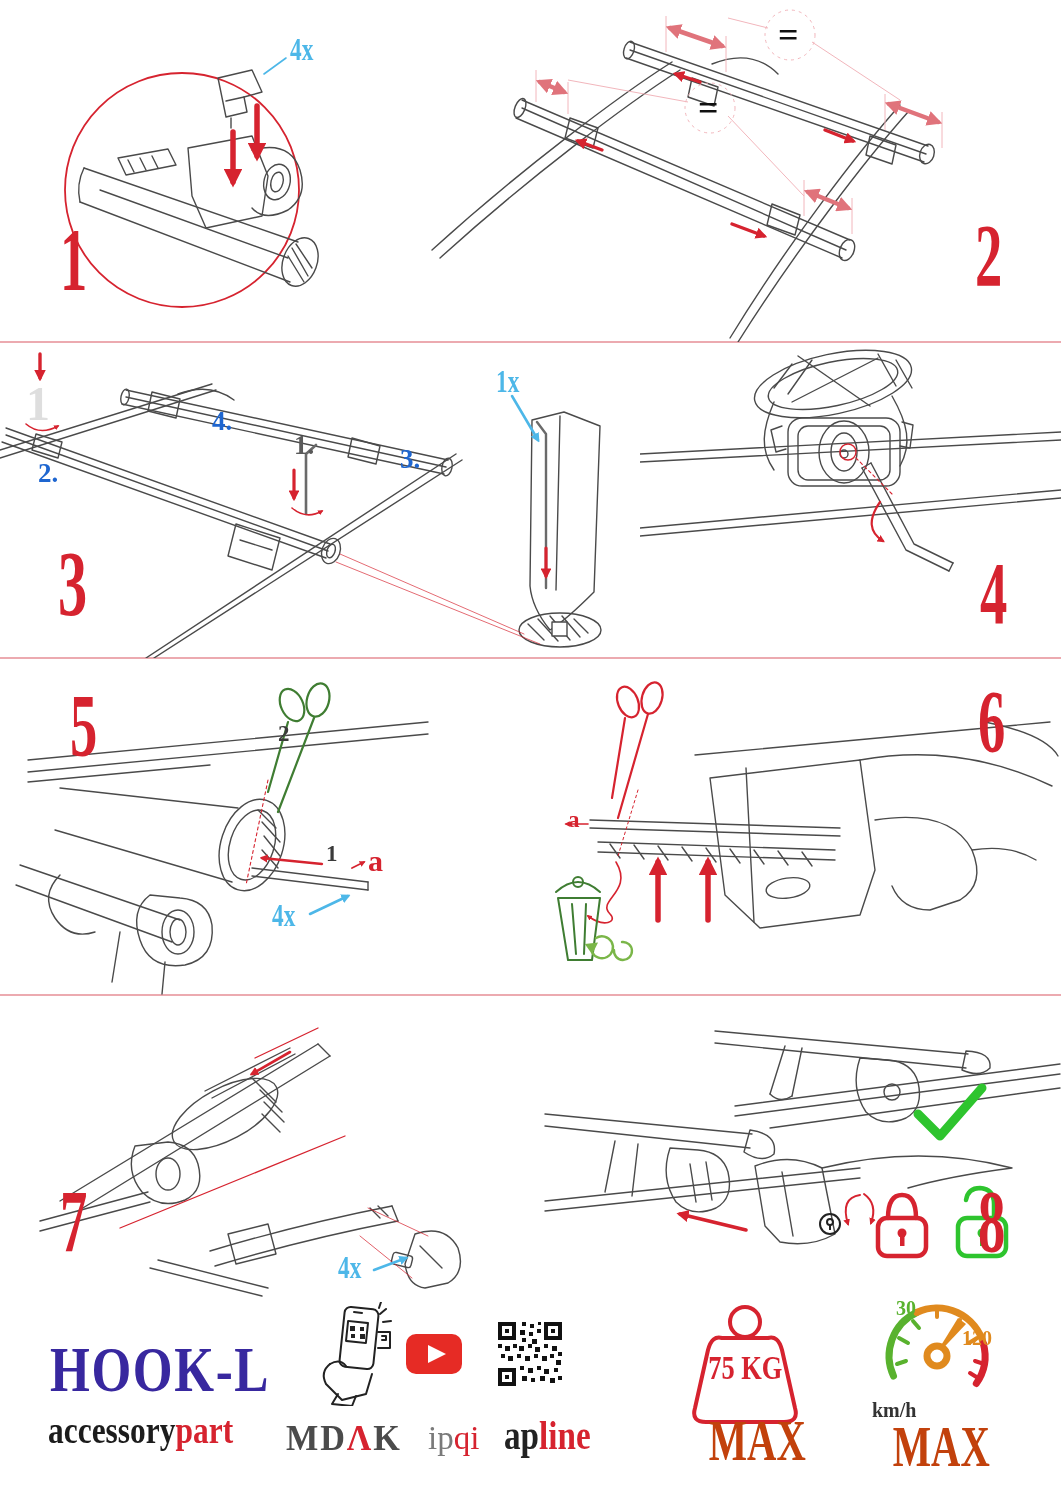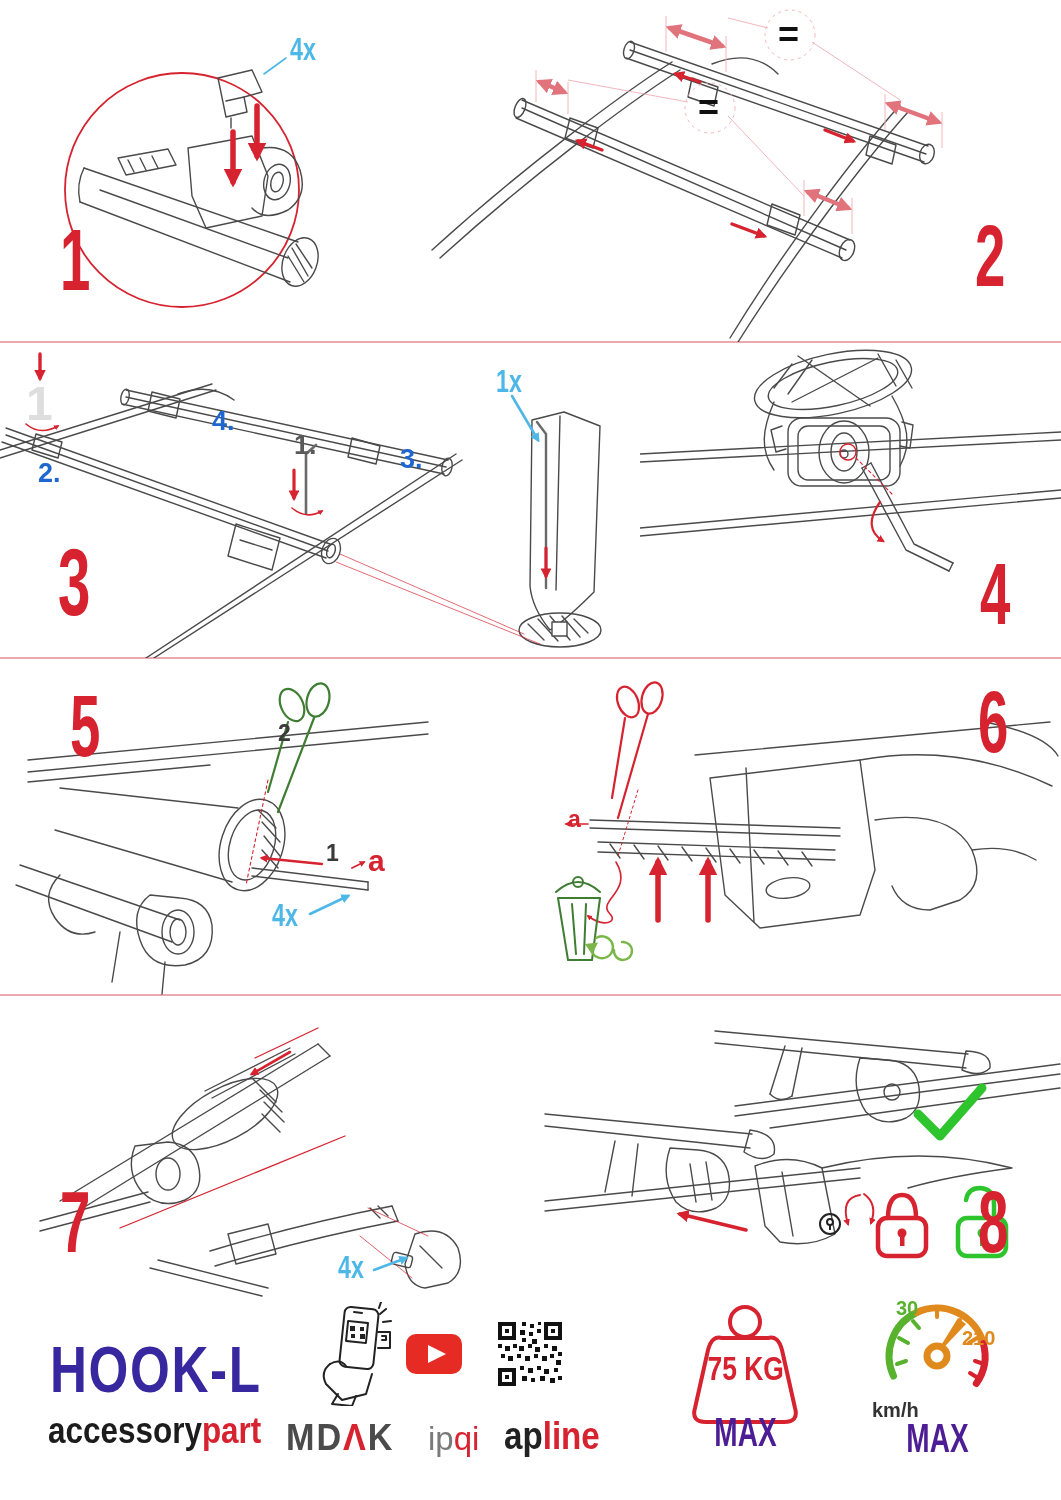--- a/index.html
+++ b/index.html
@@ -1,17 +1,17 @@
 <!DOCTYPE html>
 <html><head>
 <meta charset="utf-8">
 <style>
   html,body{margin:0;padding:0;background:#fff;}
   #page{position:relative;width:1061px;height:1500px;background:#fff;overflow:hidden;
-        font-family:Liberation Sans, sans-serif;}
+        font-family:Liberation Serif, serif;}
   .step{position:absolute;}
   .step svg{position:absolute;left:0;top:0;}
   .divider{position:absolute;left:0;width:1061px;height:2px;background:#ecaab0;}
   .lbl{position:absolute;line-height:1;white-space:nowrap;}
   .cond{display:inline-block;transform:scaleX(.75);transform-origin:0 0;}
   .stepnum{position:absolute;line-height:1;font-size:88px;font-weight:bold;color:#d6232f;
            transform:scaleX(.62);transform-origin:0 0;}
   .qty{font-size:31px;font-weight:bold;color:#4db7e8;}
   .bluelab{font-size:27px;font-weight:bold;color:#1e66d0;}
   .graylab{font-size:27px;font-weight:bold;color:#5a5a5a;}
@@ -27,21 +27,21 @@
   .pk{stroke:#f2b6bc;fill:none;stroke-width:1;}
   .bl{stroke:#4db7e8;fill:none;stroke-linecap:round;}
   .gn{stroke:#3f7d32;fill:none;stroke-linecap:round;stroke-linejoin:round;}
   .gn2{stroke:#7ab648;fill:none;stroke-linecap:round;}
   
   .brandtitle{font-size:64px;font-weight:bold;color:#38289f;letter-spacing:2px;}
   .brandsub{font-size:37px;font-weight:bold;}
   .mdak{font-size:36px;font-weight:bold;color:#4b4b4b;letter-spacing:2px;}
   .ipqi{font-size:33px;color:#7a7a7a;text-align:right;}
   .apline{font-size:39px;font-weight:bold;color:#222;text-align:right;}
-  .maxtxt{font-size:40px;font-weight:bold;color:#4c1d95;}
+  .maxtxt{font-size:58px;font-weight:bold;color:#c2410c;}
   .kg{font-size:33px;font-weight:bold;color:#d6232f;}
   .kmh{font-size:20px;font-weight:bold;color:#333;}
   .sp60{font-size:20px;font-weight:bold;color:#59b22e;}
   .sp120{font-size:20px;font-weight:bold;color:#e08a1e;}
 </style>
 </head>
 <body>
 
 <svg width="0" height="0" style="position:absolute">
   <defs>
@@ -469,18 +469,18 @@
         <line x1="65" y1="14" x2="65" y2="23" stroke="#e08a1e"></line>
         <line x1="88" y1="26" x2="83" y2="34" stroke="#e08a1e"></line>
         <line x1="105" y1="44" x2="97" y2="49" stroke="#e08a1e"></line>
         <line x1="112" y1="70" x2="103" y2="67" stroke="#d6232f"></line>
         <line x1="106" y1="84" x2="98" y2="79" stroke="#d6232f"></line>
       </g>
       <path d="M60,66 L94,30 L86,24 Z" fill="#e08a1e"></path>
       <circle cx="65" cy="62" r="10" stroke="#e08a1e" stroke-width="7" fill="#fff"></circle>
     </svg>
     <span class="lbl sp60" style="left:896px;top:-2px">30</span>
-    <span class="lbl sp120" style="left:962px;top:28px">210</span>
+    <span class="lbl sp120" style="left:962px;top:28px">120</span>
     <span class="lbl kmh" style="left:872px;top:100px;width:130px;">km/h</span>
     <span class="lbl maxtxt" style="left:872px;top:118px;width:130px;text-align:center"><span class="cond" style="transform:scaleX(.7);transform-origin:center top">MAX</span></span>
   </div>
 
 </div>
 
 </body></html>

